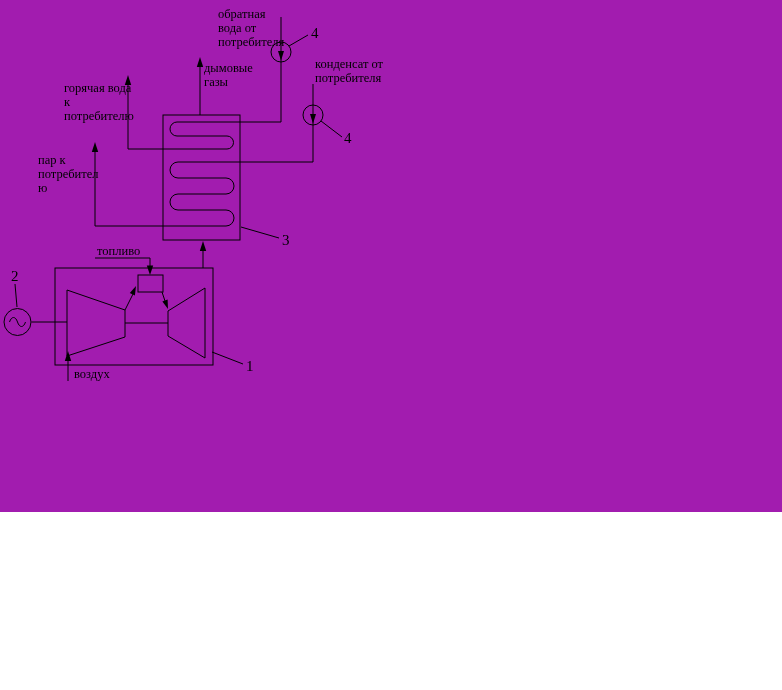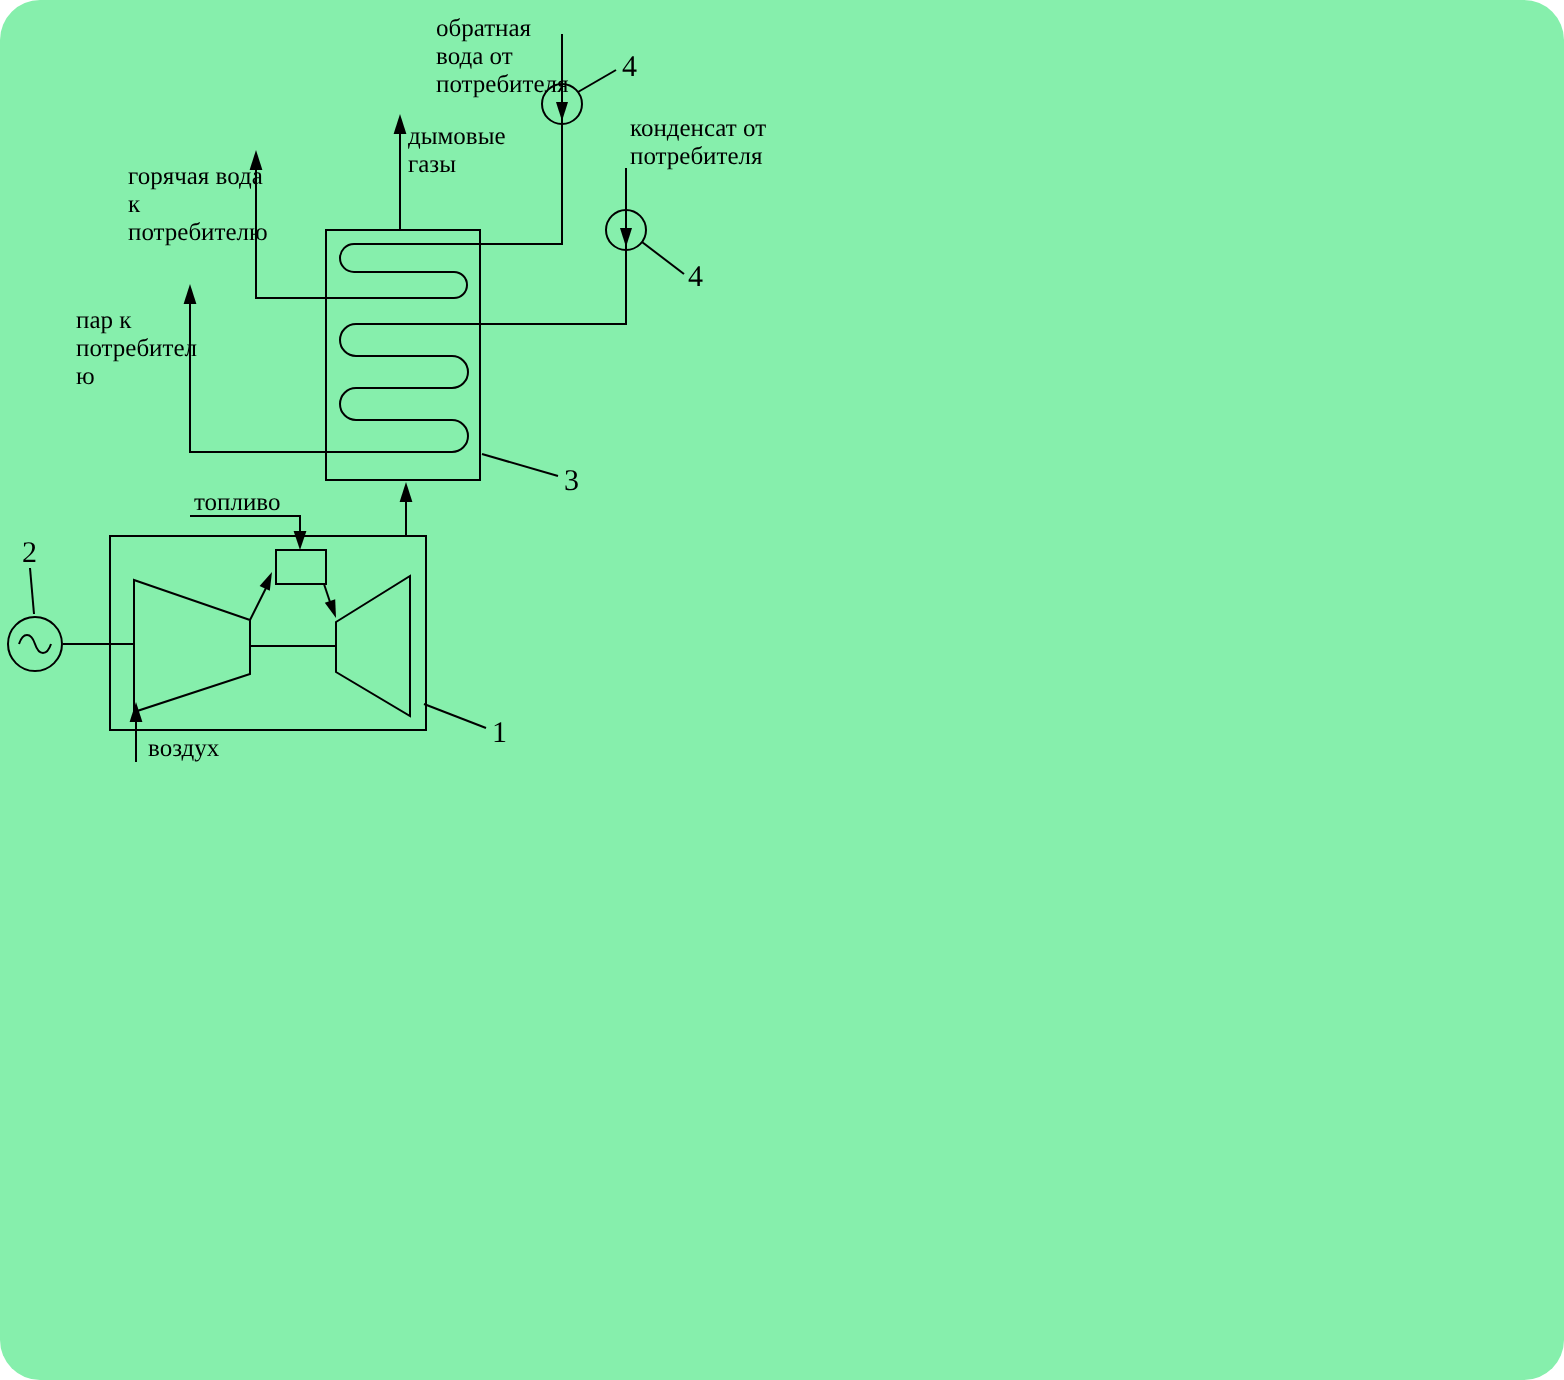--- a/index.html
+++ b/index.html
@@ -1,23 +1,22 @@
 <!DOCTYPE html>
 <html><head>
 <meta charset="utf-8">
 <style>
   html, body { margin: 0; padding: 0; background: #ffffff; }
   .canvas {
     position: relative;
     width: 782px;
-    height: 690px;
-    background: #86efac;
+    height: 512px;
+    background: #a21caf;
     overflow: hidden;
     font-family: "Liberation Serif", "DejaVu Serif", serif;
-    border-radius: 20px;
   }
   svg { position: absolute; inset: 0; }
   .ln   { stroke: #000; stroke-width: 1; fill: none; }
   .fill { fill: #000; stroke: none; }
   .lbl  { font-family: "Liberation Serif", "DejaVu Serif", serif; font-size: 12.5px; fill: #000; }
   .num  { font-family: "Liberation Serif", "DejaVu Serif", serif; font-size: 15px; fill: #000; }
 </style>
 </head>
 <body>
 

